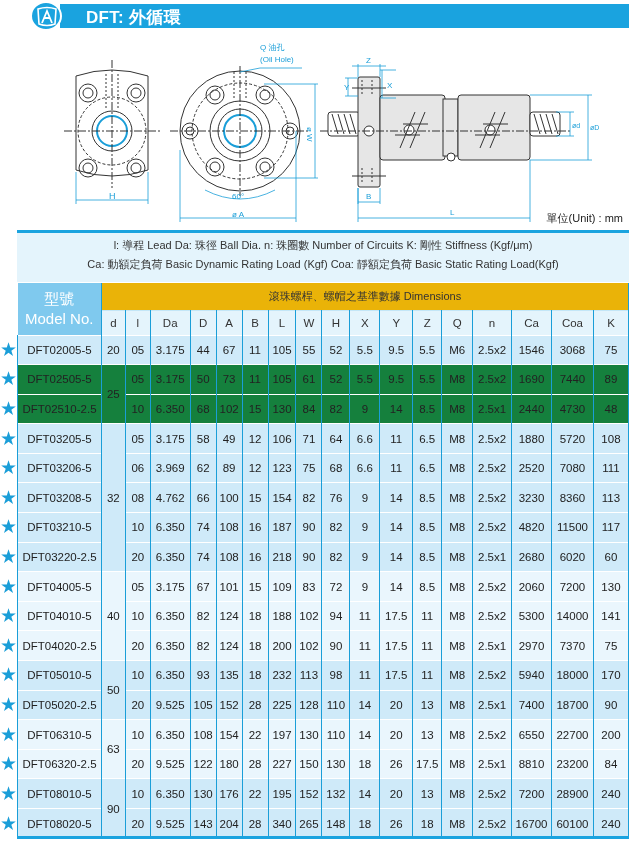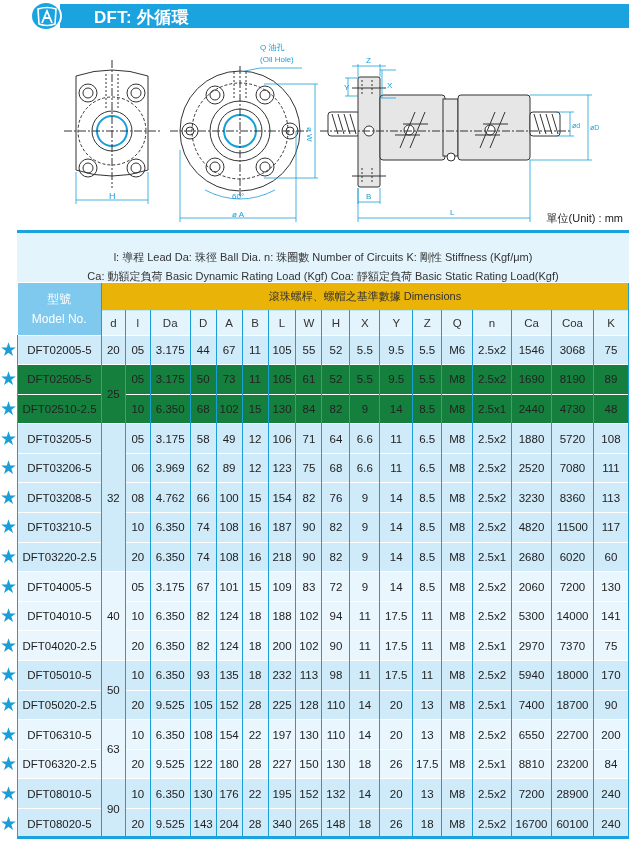--- a/index.html
+++ b/index.html
@@ -3,31 +3,31 @@
 <meta charset="utf-8">
 <style>
   * { box-sizing: border-box; margin: 0; padding: 0; }
   html, body { width: 629px; height: 842px; background: #ffffff; overflow: hidden; }
   body { font-family: "Liberation Sans", sans-serif; color: #222; position: relative; }
 
   .title-band { position: absolute; left: 0; top: 0; width: 629px; height: 34px; }
   .title-bar { position: absolute; left: 60px; top: 4px; right: 0; height: 24px; background: #1aa3df; }
   .logo { position: absolute; left: 30px; top: 1px; width: 32px; height: 30px; border-radius: 50%; background: #1aa3df; border: 2px solid #fff; }
   .logo svg { position: absolute; left: 4px; top: 3px; }
-  .title-text { position: absolute; left: 86px; top: 6px; color: #fff; font-weight: bold; font-size: 17px; letter-spacing: 0.3px; margin-left: 8px; }
+  .title-text { position: absolute; left: 86px; top: 6px; color: #fff; font-weight: bold; font-size: 17px; letter-spacing: 0.3px; }
 
   .drawing { position: absolute; left: 0; top: 36px; width: 629px; height: 194px; }
   .unit-label { position: absolute; right: 6px; top: 211px; font-size: 11px; color: #222; }
 
-  .legend { position: absolute; left: 17px; top: 233px; width: 612px; height: 49px; background: #e4f4fc; text-align: center; font-size: 11px; line-height: 19px; padding-top: 15px; color: #333; }
+  .legend { position: absolute; left: 17px; top: 233px; width: 612px; height: 49px; background: #e4f4fc; text-align: center; font-size: 11px; line-height: 19px; padding-top: 3px; color: #333; }
   .legend-top-rule { position: absolute; left: 17px; top: 230px; width: 612px; height: 3px; background: #1aa3df; }
 
   table.specs { position: absolute; left: 0; top: 283px; border-collapse: collapse; table-layout: fixed; font-size: 11.5px; }
   table.specs td, table.specs th { text-align: center; padding: 0; border-right: 1px solid #1a9ed8; font-weight: normal; }
-  th.model-head { background: #7fc9ee; color: #fff; font-weight: bold; line-height: 20px; font-size: 12px; border-right: 1px solid #fff; }
+  th.model-head { background: #7fc9ee; color: #fff; font-weight: bold; line-height: 20px; font-size: 15px; border-right: 1px solid #fff; }
   th.group-head { background: #eab308; height: 27px; font-size: 11px; color: #333; border-right: none; }
   th.col-head { background: #e4f4fc; height: 25px; color: #333; border-top: 1px solid #c3e6f7; }
   td.star { width: 17px; border-right: none; background: #fff; color: #1a9ed8; font-size: 19px; line-height: 18px; text-align: left; padding-left: 0; }
   td.model { text-align: left; padding-left: 5px; margin-top: 44px; }
   tr.r td { height: 29.6px; border-top: 1px solid #ffffff; }
   tr.shade-a td:not(.star) { background: #cfeaf9; }
   tr.shade-b td:not(.star) { background: #15803d; }
   tr.shade-c td:not(.star) { background: #eaf6fd; }
   td.merged { vertical-align: middle; }
   .bottom-rule { position: absolute; left: 17px; top: 836px; width: 612px; height: 3px; background: #1aa3df; }
@@ -234,21 +234,21 @@
         <td>11</td>
         <td>105</td>
         <td>61</td>
         <td>52</td>
         <td>5.5</td>
         <td>9.5</td>
         <td>5.5</td>
         <td>M8</td>
         <td>2.5x2</td>
         <td>1690</td>
-        <td>8190</td>
+        <td>7440</td>
         <td>89</td>
       </tr>
       <tr class="r shade-b">
         <td class="star">★</td>
         <td class="model">DFT02510-2.5</td>
         <td>10</td>
         <td>6.350</td>
         <td>68</td>
         <td>102</td>
         <td>15</td>

